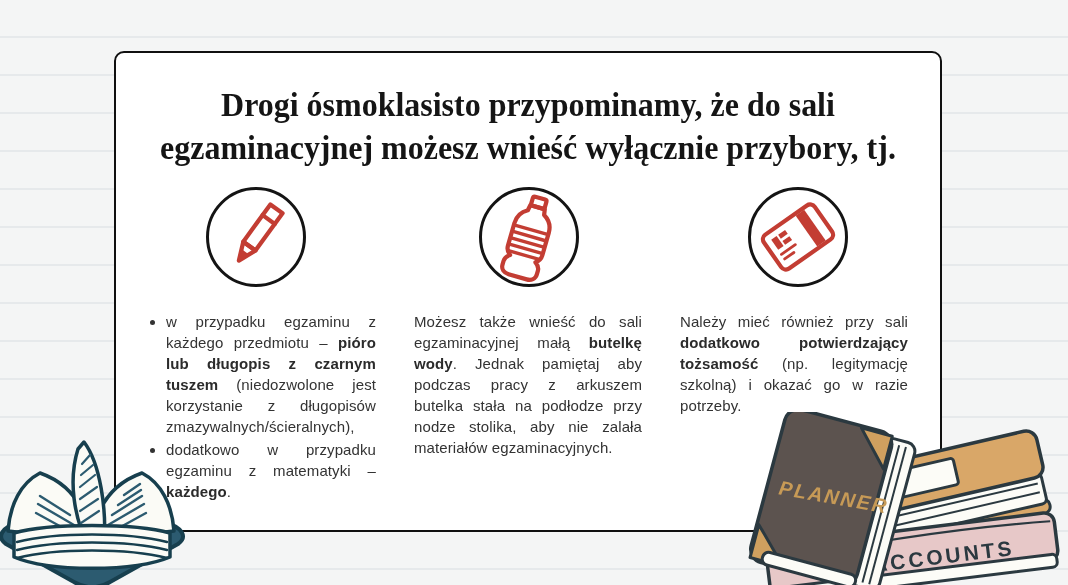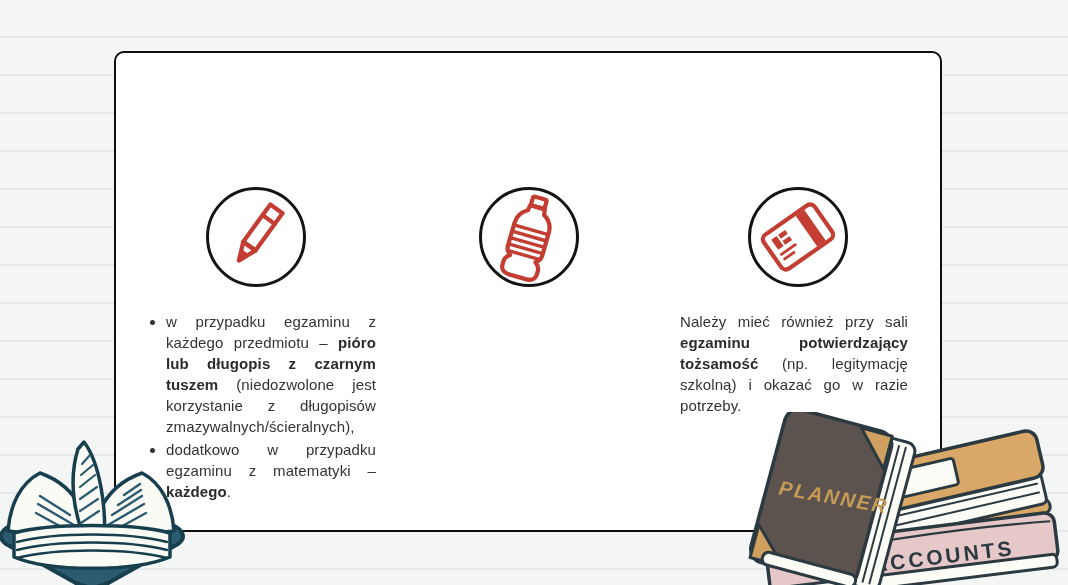--- a/index.html
+++ b/index.html
@@ -39,20 +39,24 @@
   .right-books{position:absolute;left:723px;top:412px;width:345px;height:173px;z-index:3;}
   .left-book svg,.right-books svg{display:block;width:100%;height:100%;}
 </style>
 </head>
 <body>
 
 <div class="stage">
 
   <div class="card">
 
+    <h1 class="title">
+      <span class="tline">Drogi ósmoklasisto przypominamy, że do sali</span>
+      <span class="tline">egzaminacyjnej możesz wnieść wyłącznie przybory, tj.</span>
+    </h1>
 
     <div class="circle c1">
       <svg width="94" height="94" viewBox="0 0 100 100" fill="none">
         <g transform="rotate(36 50 50)" stroke="#c33d33" stroke-width="4.5" stroke-linejoin="round" stroke-linecap="round">
           <rect x="42" y="13" width="16" height="49" fill="none"></rect>
           <line x1="42" y1="27" x2="58" y2="27"></line>
           <path d="M42,62 L58,62 L50,81 Z" fill="none"></path>
           <path d="M46.4,70.5 L53.6,70.5 L50,81 Z" fill="#c33d33" stroke-width="2"></path>
         </g>
       </svg>
@@ -86,23 +90,26 @@
       </svg>
     </div>
 
     <div class="col col1">
       <ul>
         <li><span>w przypadku egzaminu z każdego przedmiotu – </span><b>pióro lub długopis z czarnym tuszem</b><span> (niedozwolone jest korzystanie z długopisów zmazywalnych/ścieralnych),</span></li>
         <li><span>dodatkowo w przypadku egzaminu z matematyki – </span><b>każdego</b><span>.</span></li>
       </ul>
     </div>
 
+    <div class="col col2">
+      <p><span>Możesz także wnieść do sali egzaminacyjnej małą </span><b>butelkę wody</b><span>. Jednak pamiętaj aby podczas pracy z arkuszem butelka stała na podłodze przy nodze stolika, aby nie zalała materiałów egzaminacyjnych.</span></p>
+    </div>
 
     <div class="col col3">
-      <p><span>Należy mieć również przy sali </span><b>egzaminu potwierdzający tożsamość</b><span> (np. legitymację szkolną) i okazać go w razie potrzeby.</span></p>
+      <p><span>Należy mieć również przy sali </span><b>dodatkowo potwierdzający tożsamość</b><span> (np. legitymację szkolną) i okazać go w razie potrzeby.</span></p>
     </div>
 
   </div>
 
   <div class="left-book">
     <svg viewBox="0 0 196 148" fill="none">
       <path d="M24,86 C8,90 2,100 12,107 L80,145 C92,152 104,152 116,145 L184,107 C194,100 188,90 172,86 L98,62 Z" fill="#2c5b70" stroke="#173f4e" stroke-width="4" stroke-linejoin="round"></path>
       <path d="M97,112 C99,76 114,48 148,36 C167,46 178,67 180,94 C149,97 117,103 97,112 Z" fill="#fbfbf6" stroke="#173f4e" stroke-width="3.5" stroke-linejoin="round"></path>
       <g stroke="#2c5b70" stroke-width="2.4" stroke-linecap="round">
         <path d="M112,98 L152,76"></path>

